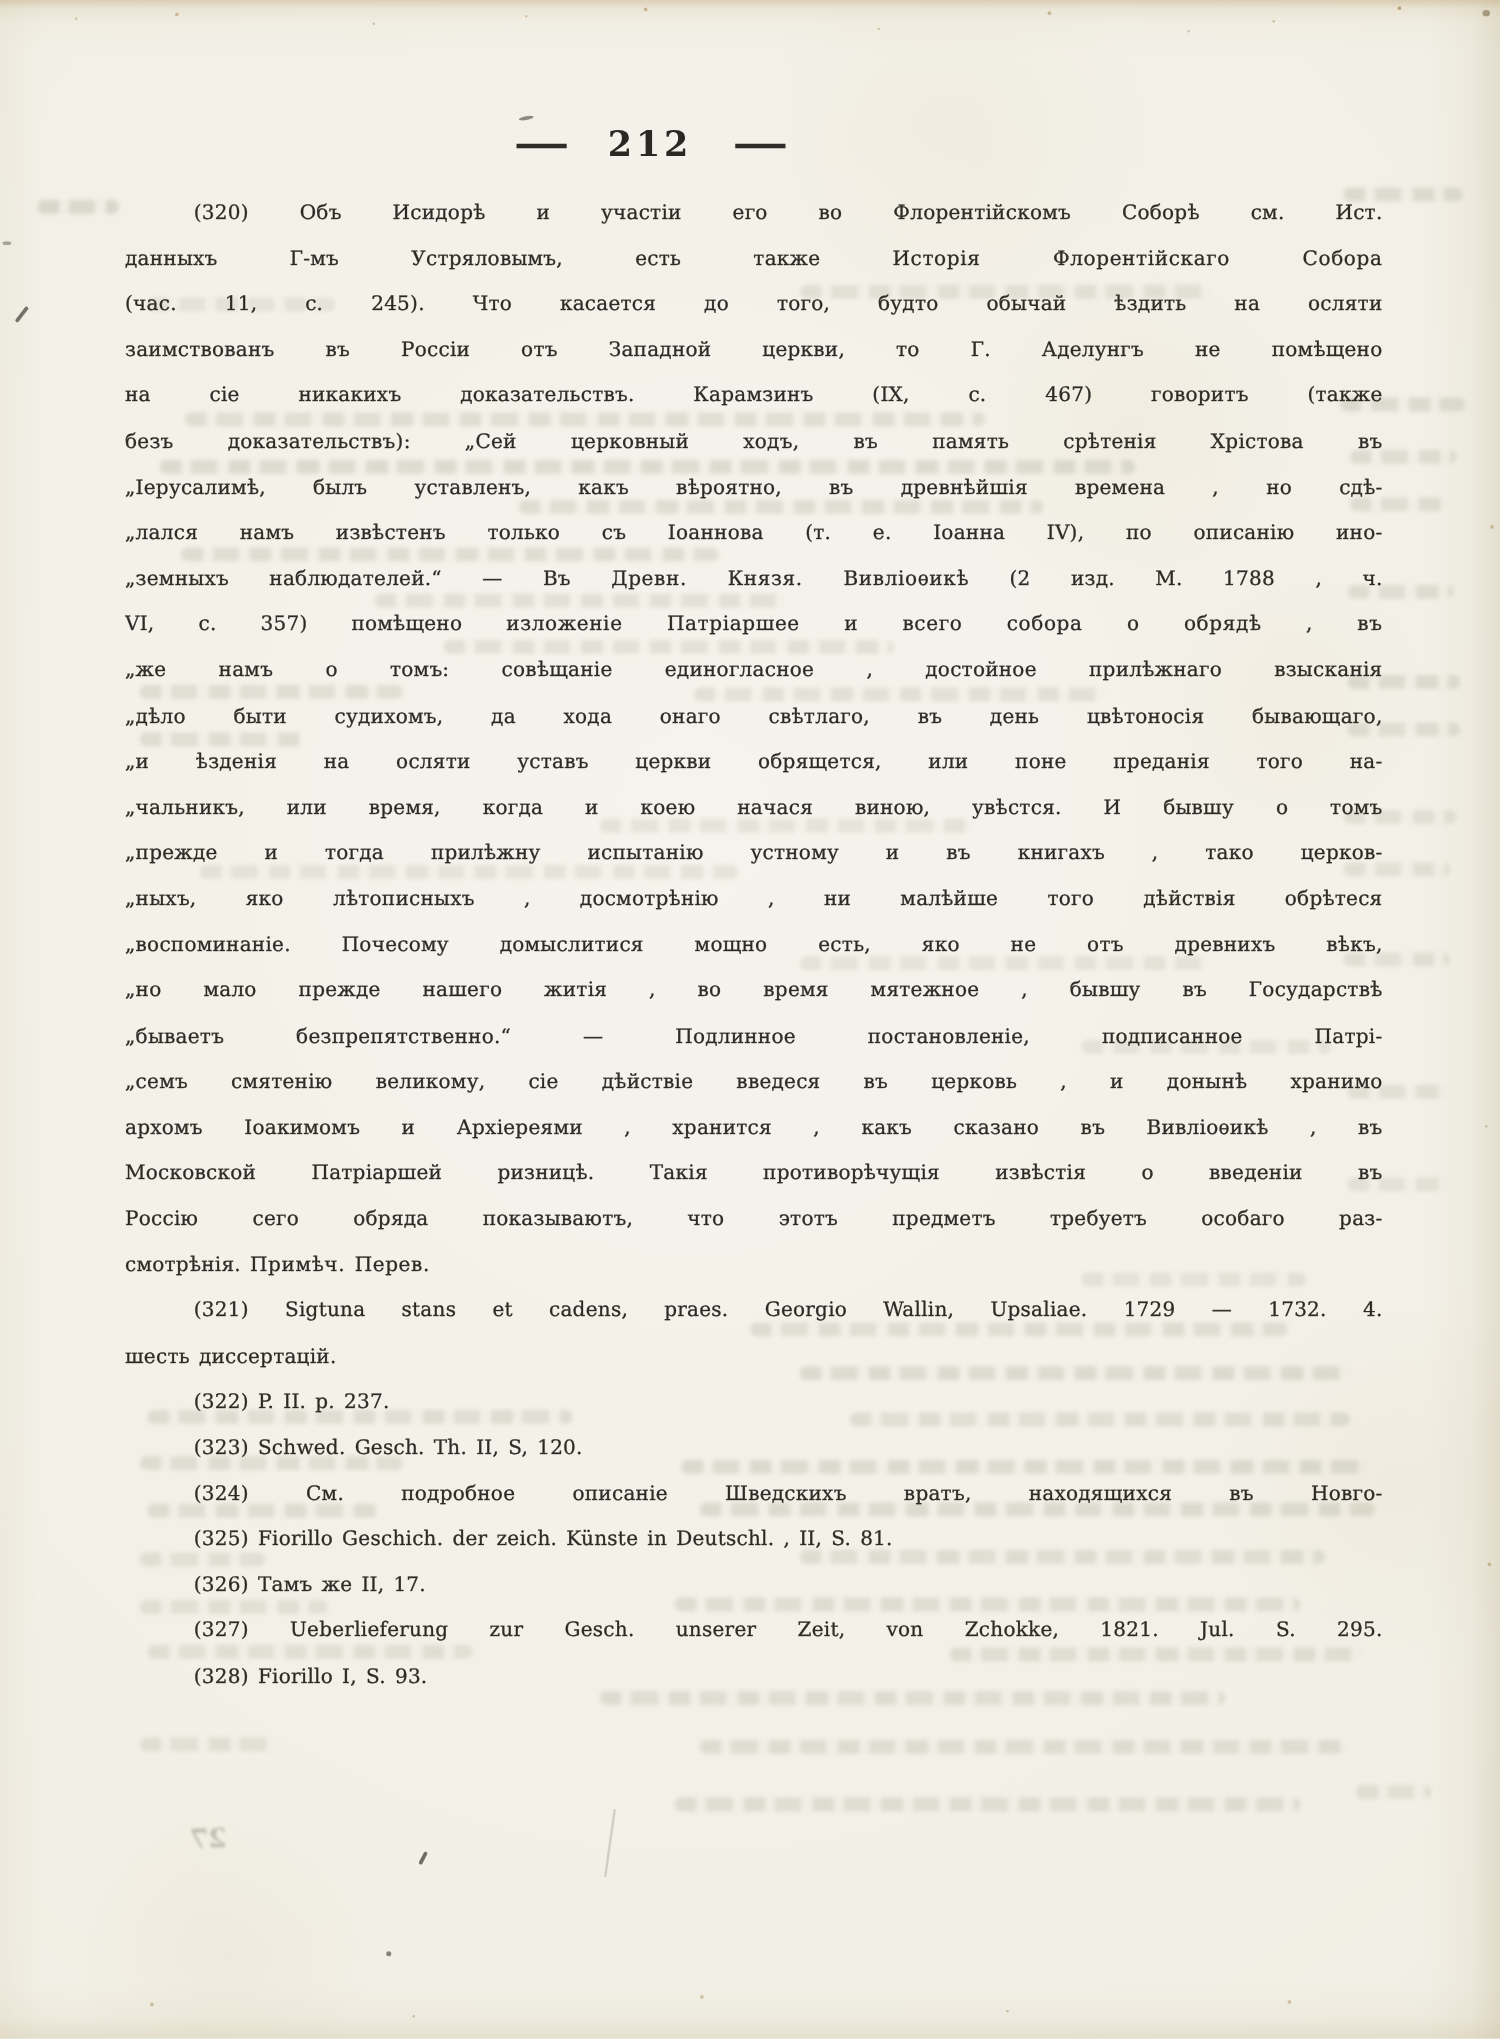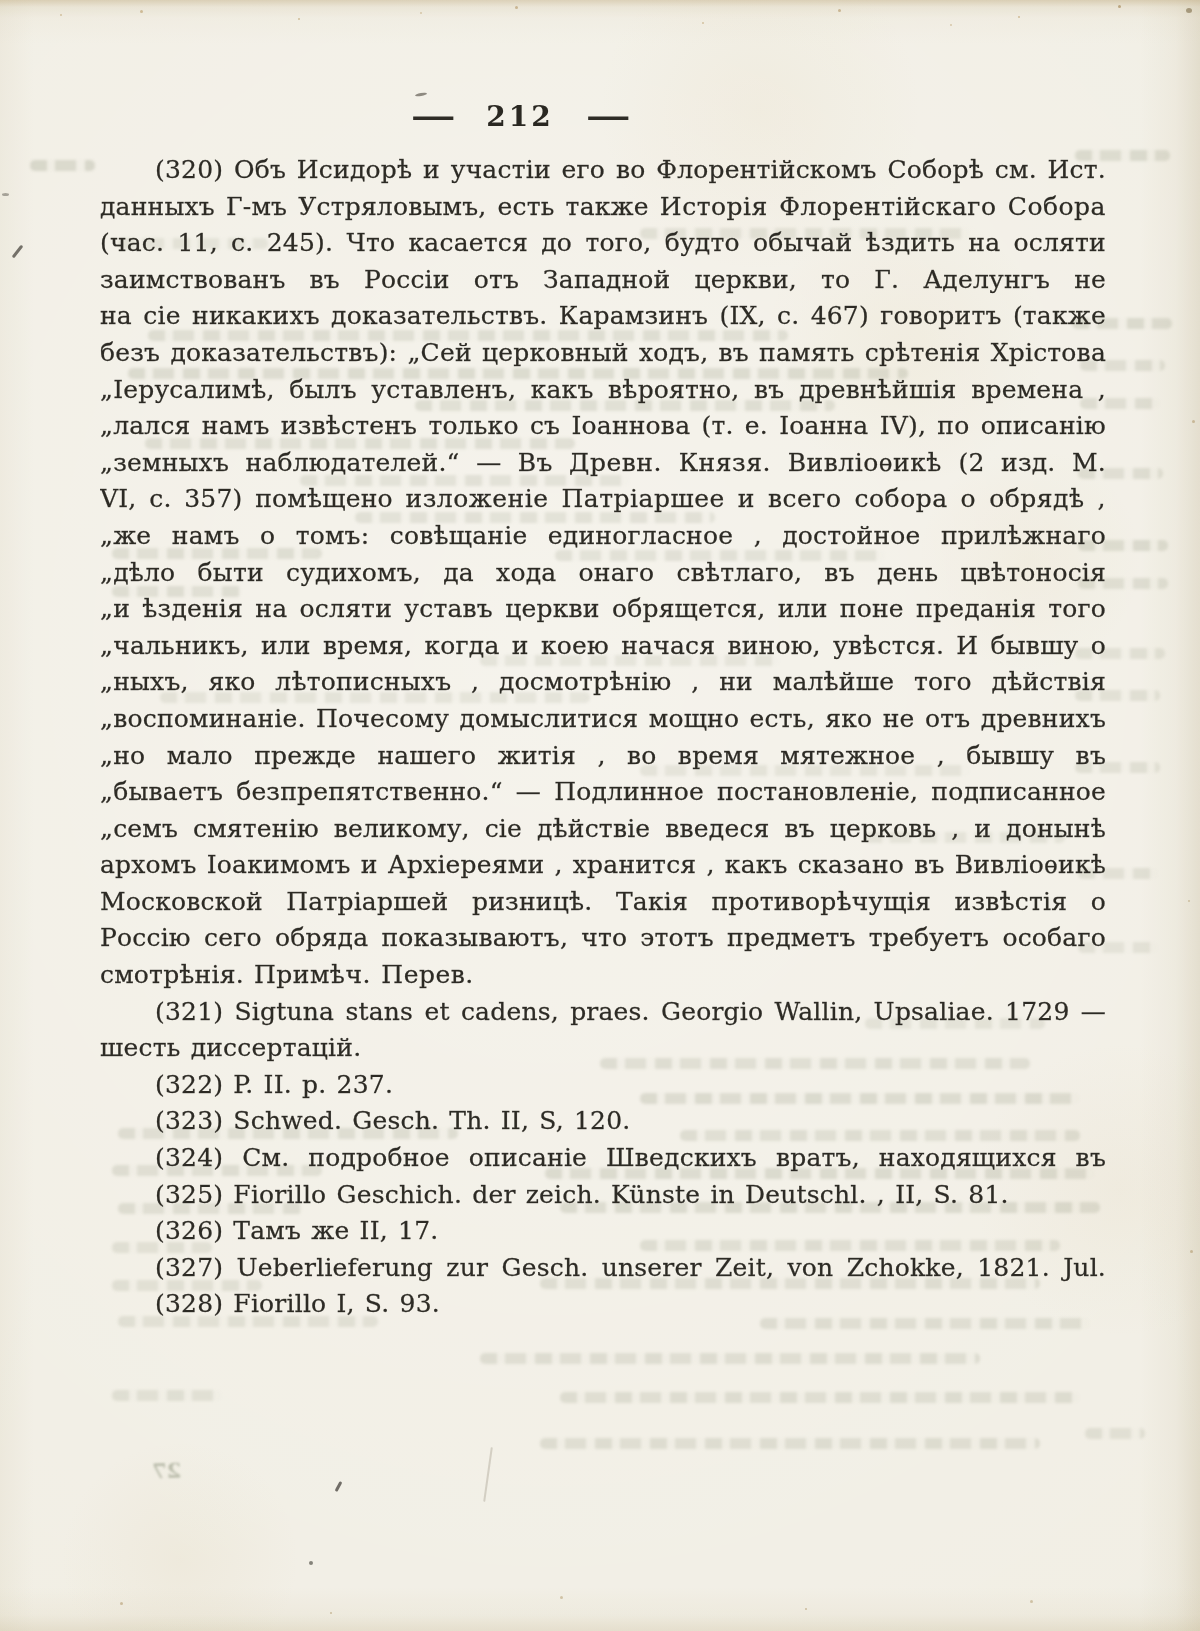--- a/index.html
+++ b/index.html
@@ -16,21 +16,21 @@
       radial-gradient(circle 160px at 1030px 560px, rgba(208,182,120,0.09), transparent 70%),
       radial-gradient(circle 230px at 760px 110px, rgba(210,186,128,0.10), transparent 70%),
       radial-gradient(circle 210px at 1120px 1190px, rgba(205,185,135,0.10), transparent 70%),
       radial-gradient(circle 170px at 180px 1560px, rgba(205,185,135,0.10), transparent 70%),
       #f1eee4;}
   .header{position:absolute;left:0;top:98px;width:1040px;text-align:center;z-index:3;}
   .header .dash{display:inline-block;margin:0 34px;font-weight:700;font-size:30px;color:#2e2c26;
                 letter-spacing:-1px;transform:scaleX(1.5);}
   .header .pagenum{display:inline-block;font-weight:700;font-size:28px;letter-spacing:3px;color:#2a2822;}
   .textblock{position:absolute;left:100px;top:152px;width:1006px;z-index:2;}
-  .line{height:36.6px;line-height:36.6px;font-size:25px;text-align:justify;text-align-last:justify;
+  .line{height:36.6px;line-height:36.6px;font-size:16px;text-align:justify;text-align-last:justify;
         overflow:hidden;white-space:normal;word-spacing:2px;letter-spacing:0.2px;
         -webkit-text-stroke:0.3px rgba(45,43,37,0.75);}
   .line.indent{text-indent:55px;}
   .line.last{text-align-last:left;}
   .it{letter-spacing:0.5px;}
   .ghostlayer,.specklayer{position:absolute;left:0;top:0;width:1200px;height:1631px;z-index:1;pointer-events:none;}
   .ghost{position:absolute;height:11px;border-radius:5px;filter:blur(1.6px);
     background-image:repeating-linear-gradient(90deg,
       rgba(146,150,126,0.55) 0 17px, rgba(146,150,126,0.06) 17px 25px,
       rgba(146,150,126,0.50) 25px 46px, rgba(146,150,126,0.05) 46px 55px);}
@@ -123,31 +123,32 @@
   <div class="header">
     <span class="dash">—</span>
     <span class="pagenum">212</span>
     <span class="dash">—</span>
   </div>
 
   <div class="textblock" id="textblock">
       <div class="line indent"><span>(320) Объ Исидорѣ и участіи его во Флорентійскомъ Соборѣ см. Ист.</span></div>
       <div class="line"><span>данныхъ Г-мъ Устряловымъ, есть также </span><span class="it">Исторія Флорентійскаго Собора</span></div>
       <div class="line"><span>(час. 11, с. 245).  Что касается до того,  будто обычай ѣздить на осляти</span></div>
-      <div class="line"><span>заимствованъ въ Россіи отъ Западной церкви,  то Г.  Аделунгъ не приводитъ</span></div>
+      <div class="line"><span>заимствованъ въ Россіи отъ Западной церкви,  то Г.  Аделунгъ не помѣщено</span></div>
       <div class="line"><span>на сіе никакихъ доказательствъ.  Карамзинъ (IX, с. 467) говоритъ  (также</span></div>
       <div class="line"><span>безъ доказательствъ): „Сей церковный ходъ, въ память срѣтенія Хрістова въ</span></div>
       <div class="line"><span>„Іерусалимѣ, былъ уставленъ, какъ вѣроятно, въ древнѣйшія времена , но сдѣ-</span></div>
       <div class="line"><span>„лался намъ извѣстенъ только съ Іоаннова (т. е. Іоанна IV), по описанію ино-</span></div>
       <div class="line"><span>„земныхъ наблюдателей.“ — Въ </span><span class="it">Древн. Князя. Вивліоѳикѣ</span><span> (2 изд. М. 1788 , ч.</span></div>
       <div class="line"><span>VI, с. 357) помѣщено </span><span class="it">изложеніе Патріаршее и всего собора о обрядѣ , въ</span></div>
       <div class="line"><span>„же намъ о томъ: совѣщаніе единогласное ,  достойное прилѣжнаго взысканія</span></div>
       <div class="line"><span>„дѣло быти судихомъ, да хода онаго свѣтлаго, въ день цвѣтоносія бывающаго,</span></div>
       <div class="line"><span>„и ѣзденія на осляти уставъ церкви обрящется, или поне преданія того на-</span></div>
       <div class="line"><span>„чальникъ, или время, когда и коею начася виною, увѣстся. И бывшу о томъ</span></div>
+      <div class="line"><span>„прежде и тогда прилѣжну испытанію устному и въ книгахъ , тако церков-</span></div>
       <div class="line"><span>„ныхъ, яко лѣтописныхъ , досмотрѣнію , ни малѣйше того дѣйствія обрѣтеся</span></div>
       <div class="line"><span>„воспоминаніе. Почесому домыслитися мощно есть, яко не отъ древнихъ вѣкъ,</span></div>
       <div class="line"><span>„но мало прежде нашего житія , во время мятежное , бывшу въ  Государствѣ</span></div>
       <div class="line"><span>„бываетъ безпрепятственно.“ — Подлинное постановленіе,  подписанное Патрі-</span></div>
       <div class="line"><span>„семъ смятенію великому, сіе дѣйствіе введеся въ церковь , и донынѣ хранимо</span></div>
       <div class="line"><span>архомъ Іоакимомъ и Архіереями , хранится , какъ сказано въ Вивліоѳикѣ , въ</span></div>
       <div class="line"><span>Московской Патріаршей ризницѣ. Такія противорѣчущія извѣстія о введеніи въ</span></div>
       <div class="line"><span>Россію сего обряда показываютъ, что этотъ предметъ требуетъ особаго раз-</span></div>
       <div class="line last"><span>смотрѣнія. </span><span class="it">Примѣч. Перев.</span></div>
       <div class="line indent"><span>(321) Sigtuna stans et cadens, praes. Georgio Wallin, Upsaliae. 1729 — 1732. 4.</span></div>

